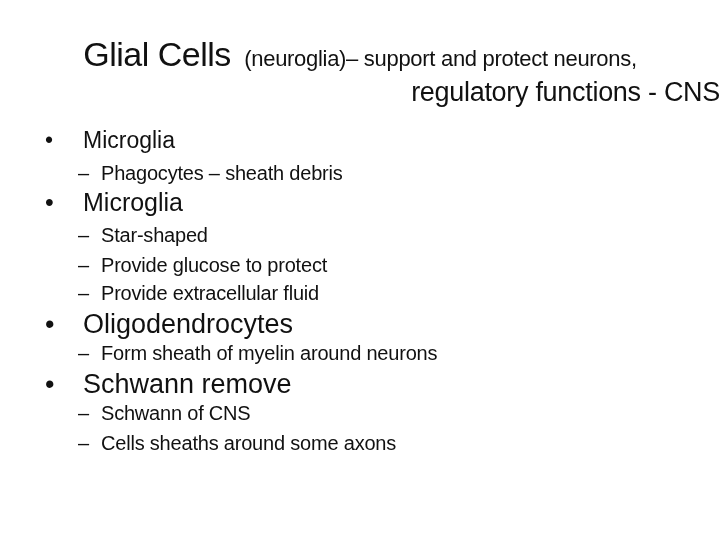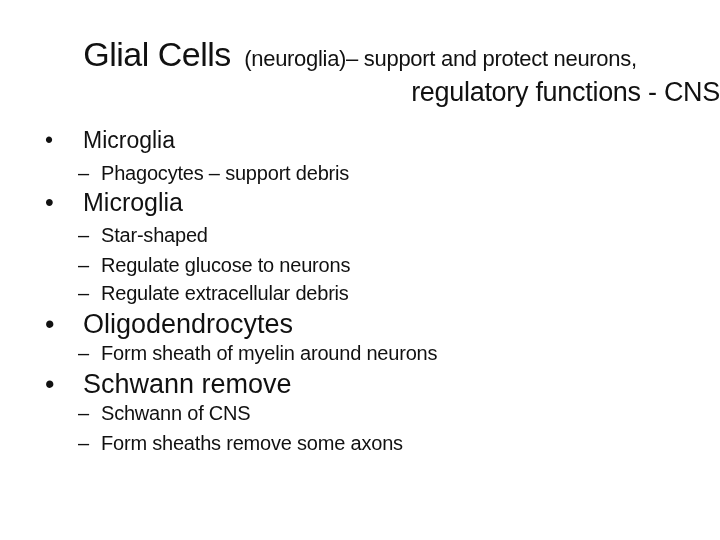--- a/index.html
+++ b/index.html
@@ -72,38 +72,38 @@
     <span class="title-suffix">(neuroglia)– support and protect neurons,</span>
   </div>
   <div class="title-line2">regulatory functions - CNS</div>
 
   <div class="row l1 f23" style="top:127px">
     <span class="marker">•</span>
     <span class="label">Microglia</span>
   </div>
   <div class="row l2" style="top:161px">
     <span class="marker">–</span>
-    <span class="label">Phagocytes – support debris</span>
+    <span class="label">Phagocytes – sheath debris</span>
   </div>
 
   <div class="row l1 f25" style="top:188px">
     <span class="marker">•</span>
     <span class="label">Microglia</span>
   </div>
   <div class="row l2" style="top:223px">
     <span class="marker">–</span>
     <span class="label">Star-shaped</span>
   </div>
   <div class="row l2" style="top:253px">
     <span class="marker">–</span>
-    <span class="label">Regulate glucose to neurons</span>
+    <span class="label">Provide glucose to protect</span>
   </div>
   <div class="row l2" style="top:281px">
     <span class="marker">–</span>
-    <span class="label">Regulate extracellular debris</span>
+    <span class="label">Provide extracellular fluid</span>
   </div>
 
   <div class="row l1 f27" style="top:309px">
     <span class="marker">•</span>
     <span class="label">Oligodendrocytes</span>
   </div>
   <div class="row l2" style="top:341px">
     <span class="marker">–</span>
     <span class="label">Form sheath of myelin around neurons</span>
   </div>
@@ -111,16 +111,16 @@
   <div class="row l1 f27" style="top:369px">
     <span class="marker">•</span>
     <span class="label">Schwann remove</span>
   </div>
   <div class="row l2" style="top:401px">
     <span class="marker">–</span>
     <span class="label">Schwann of CNS</span>
   </div>
   <div class="row l2" style="top:431px">
     <span class="marker">–</span>
-    <span class="label">Form sheaths remove some axons</span>
+    <span class="label">Cells sheaths around some axons</span>
   </div>
 
 </div>
 
 </body></html>

